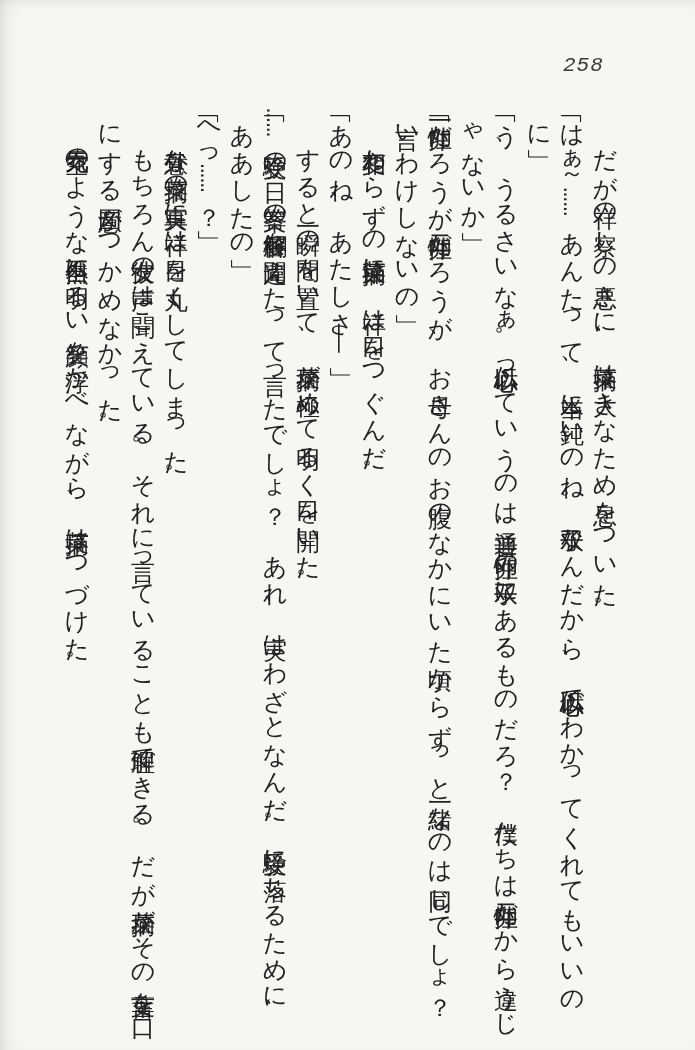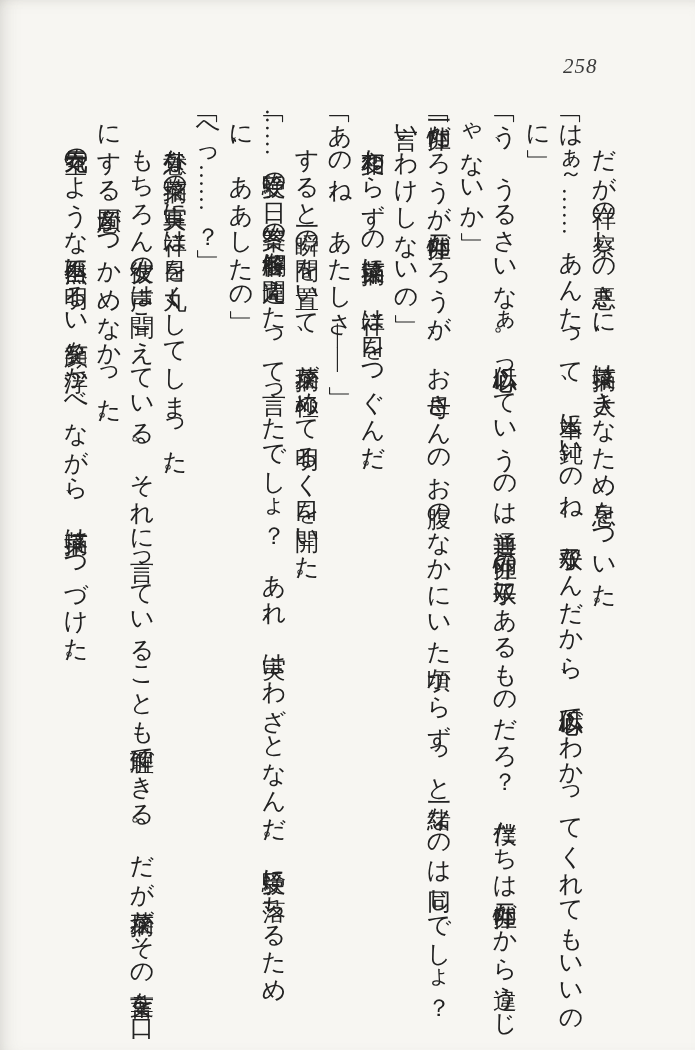--- a/index.html
+++ b/index.html
@@ -6,21 +6,21 @@
     margin: 0;
     padding: 0;
     background: #e8e7e3;
   }
   .book-page {
     position: relative;
     width: 695px;
     height: 1050px;
     background: #f7f6f2;
     overflow: hidden;
-    font-family: Liberation Serif, serif;
+    font-family: Liberation Mono, monospace;
   }
   
   .book-page::after {
     content: "";
     position: absolute;
     inset: 0;
     pointer-events: none;
     box-shadow: inset 14px 0 22px -18px rgba(120,118,110,0.45),
                 inset 0 10px 18px -16px rgba(120,118,110,0.35);
   }

